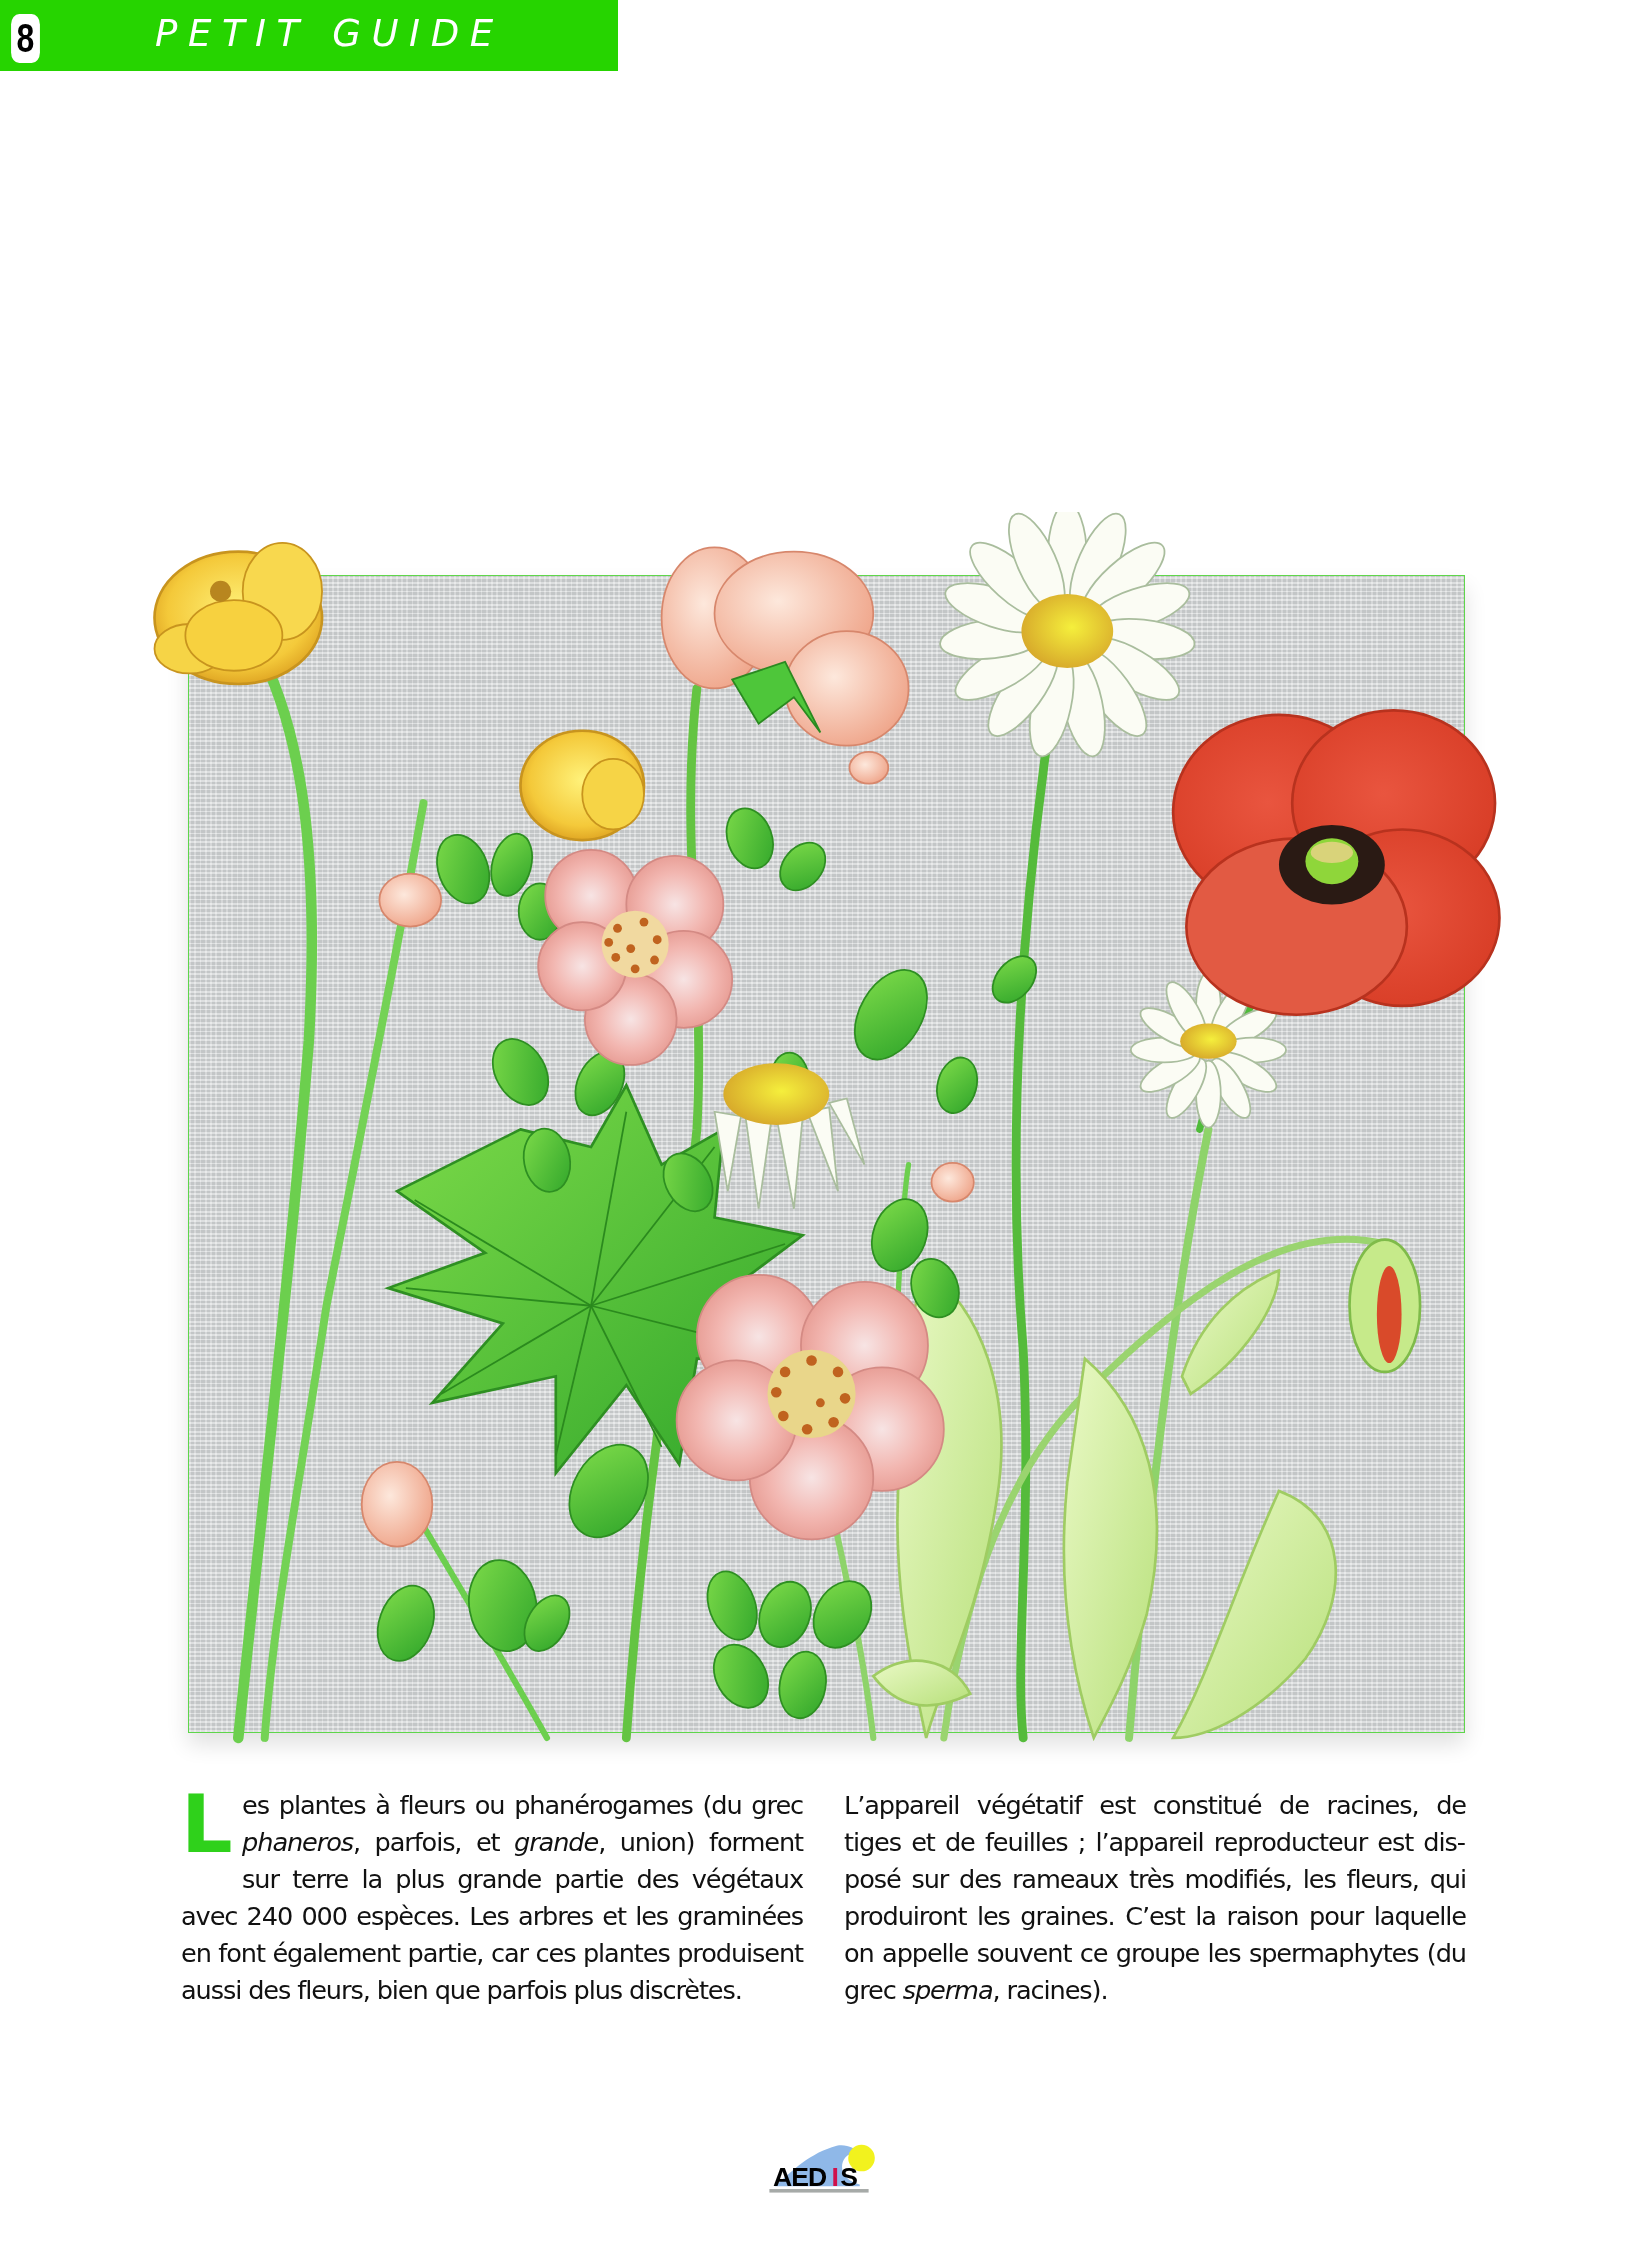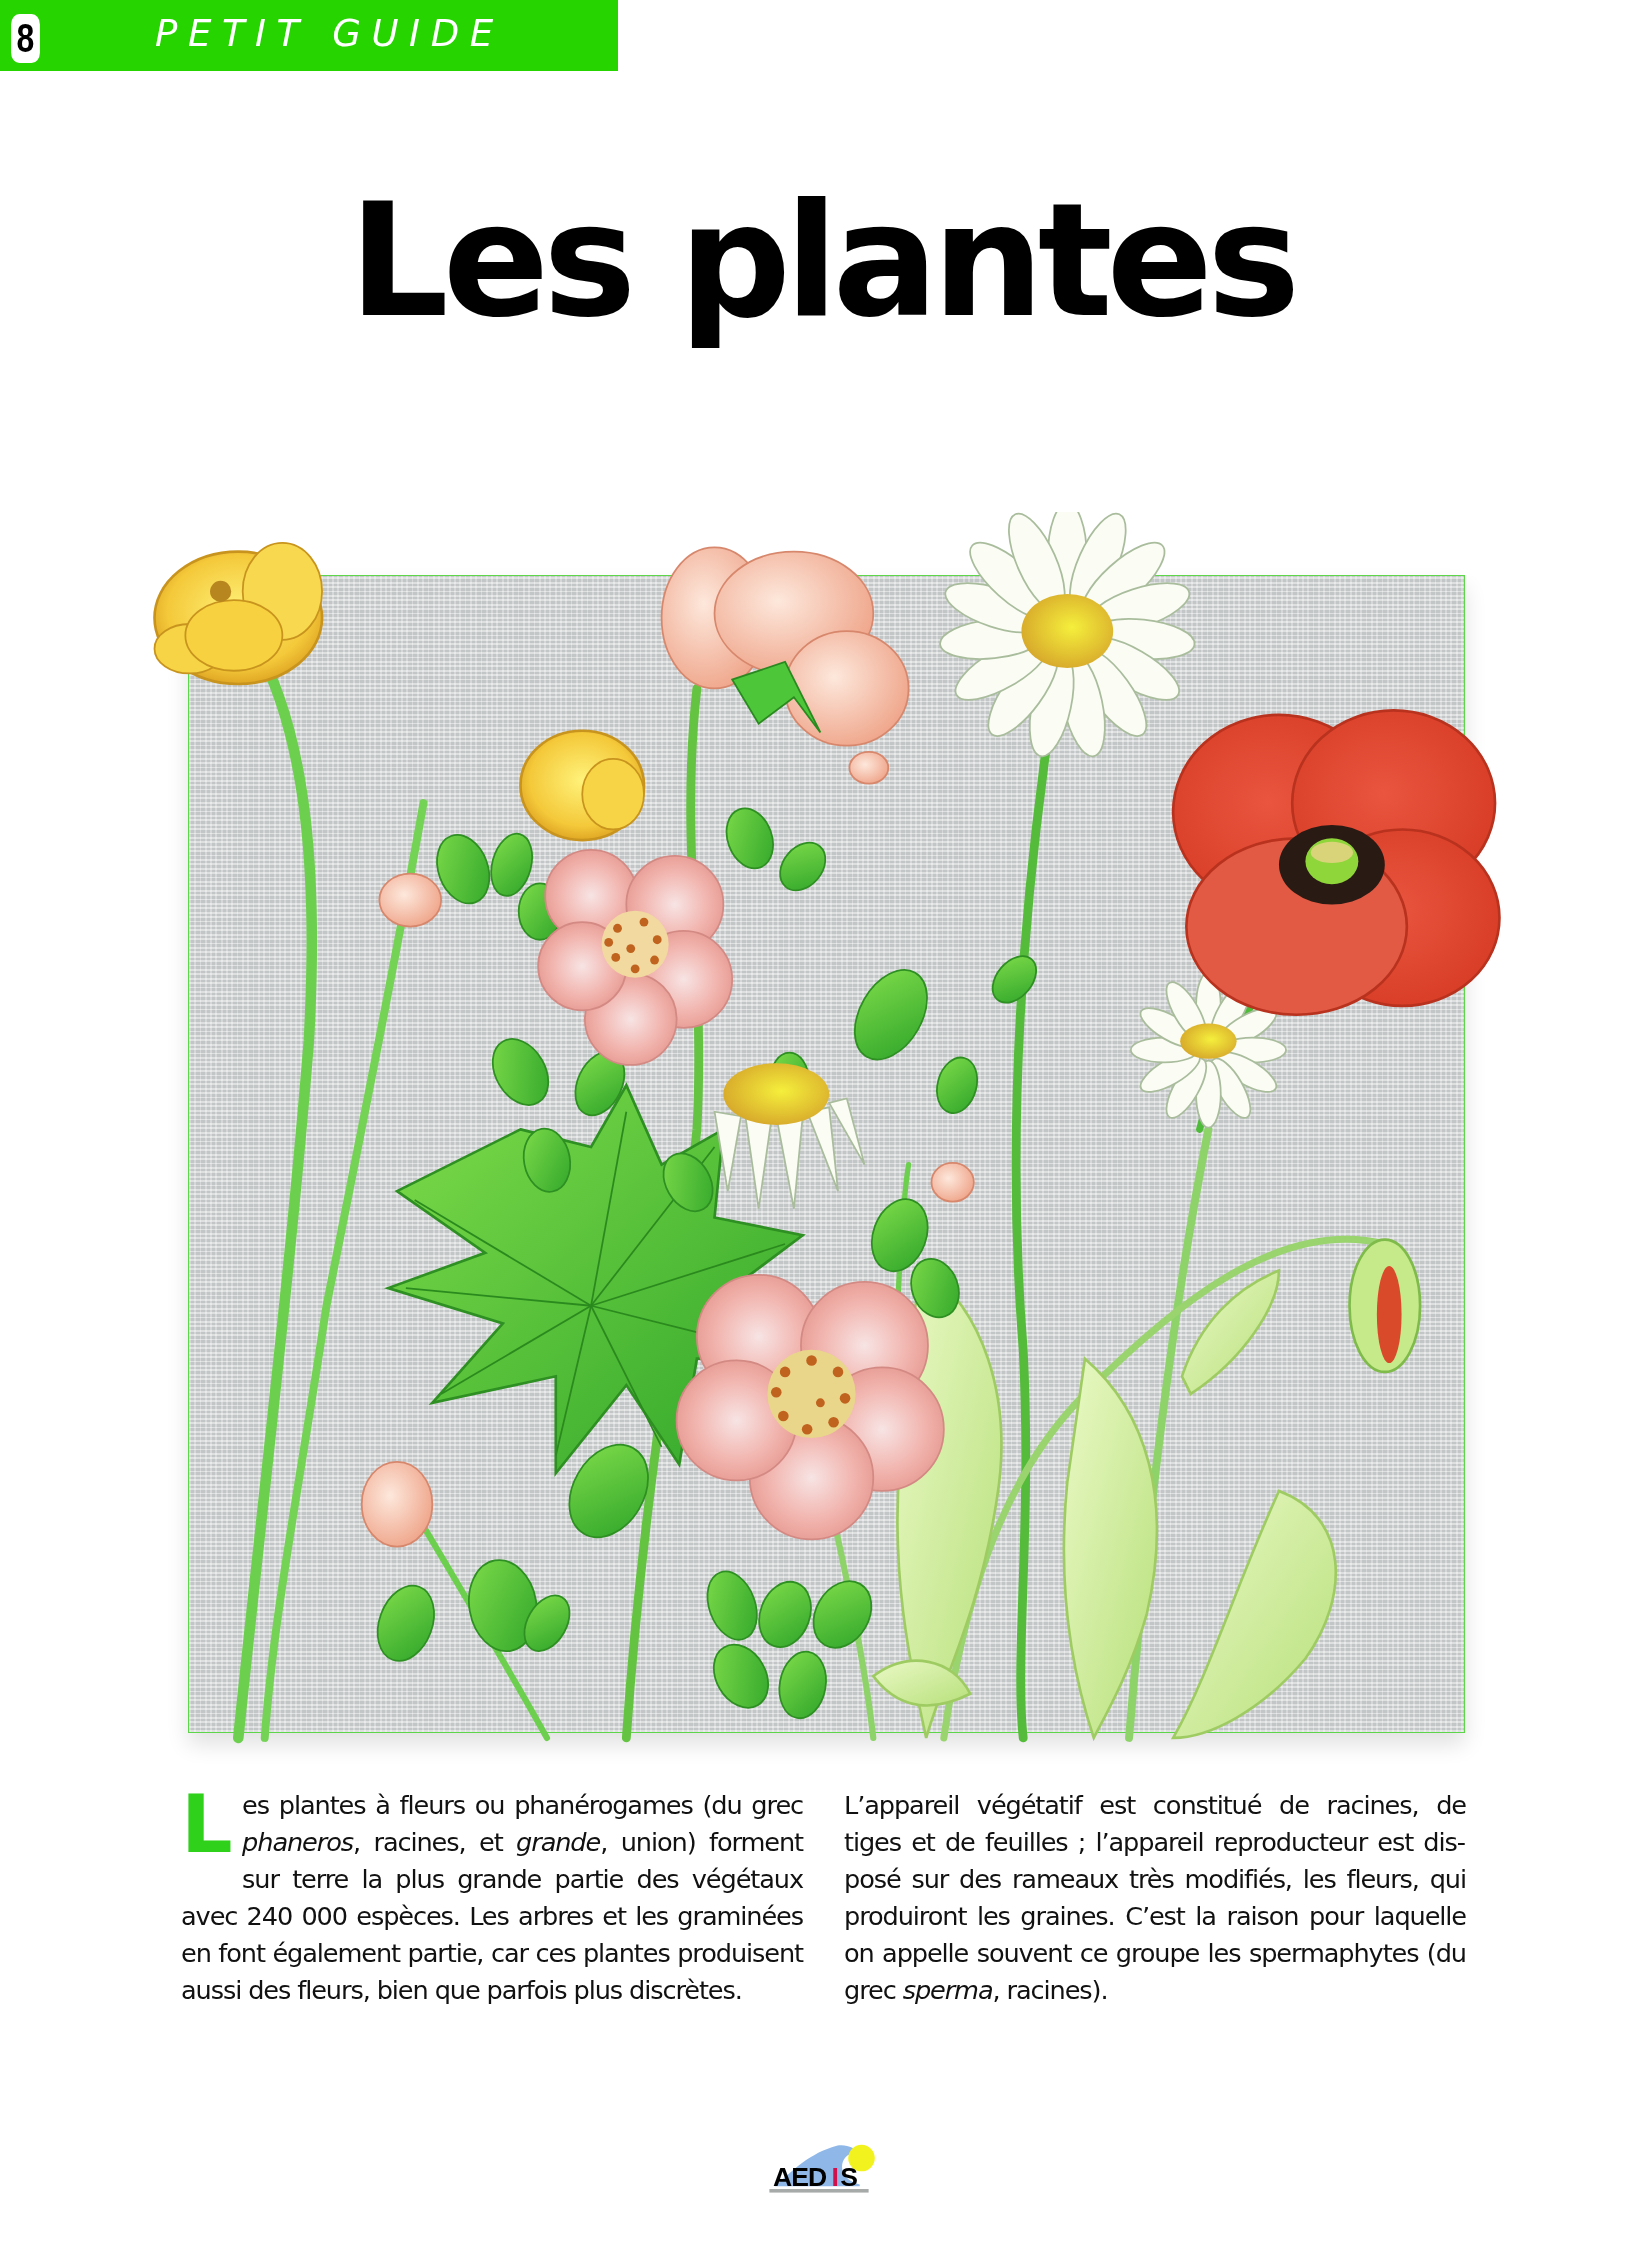--- a/index.html
+++ b/index.html
@@ -48,21 +48,20 @@
 <body>
 
 <div class="banner">
   <div class="badge">
     <span>8</span>
   </div>
   <div class="banner-title">PETIT GUIDE</div>
 </div>
 
 <h1 class="title" style="margin:0;">
-  <span>Les plantes</span>
 </h1>
 
 <div class="frame"></div>
 
 <svg class="art" viewBox="0 0 1600 1440" xmlns="http://www.w3.org/2000/svg">
   <defs>
     <radialGradient id="gYellow" cx="50%" cy="45%" r="60%">
       <stop offset="0%" stop-color="#fff27a"></stop>
         <stop offset="70%" stop-color="#f4c93a"></stop>
         <stop offset="100%" stop-color="#d99a1c"></stop>
@@ -283,21 +282,21 @@
   </g>
 
   <g transform="translate(1420 900)">
     <ellipse cx="0" cy="0" rx="40" ry="75" fill="#c6ea8a" stroke="#7fbb4a" stroke-width="3"></ellipse>
     <ellipse cx="5" cy="10" rx="14" ry="55" fill="#d94a2a"></ellipse>
   </g>
 </svg>
 
 <div class="col col-left">
   <p>
-    <span class="dropcap">L</span><span>es plantes à fleurs ou phanérogames (du grec </span><em>phaneros</em><span>, racines, et </span><em>grande</em><span>, union) forment sur terre la plus grande partie des végétaux avec 240 000 espèces. Les arbres et les graminées en font également partie, car ces plantes produisent aussi des fleurs, bien que parfois plus discrètes.</span>
+    <span class="dropcap">L</span><span>es plantes à fleurs ou phanérogames (du grec </span><em>phaneros</em><span>, parfois, et </span><em>grande</em><span>, union) forment sur terre la plus grande partie des végétaux avec 240 000 espèces. Les arbres et les graminées en font également partie, car ces plantes produisent aussi des fleurs, bien que parfois plus discrètes.</span>
   </p>
 </div>
 
 <div class="col col-right">
   <p>
     <span>L’appareil végétatif est constitué de racines, de tiges et de feuilles ; l’appareil reproducteur est dis­posé sur des rameaux très modifiés, les fleurs, qui produiront les graines. C’est la raison pour laquelle on appelle souvent ce groupe les spermaphytes (du grec </span><em>sperma</em><span>, racines).</span>
   </p>
 </div>
 
 <svg class="logo" viewBox="0 0 140 70" xmlns="http://www.w3.org/2000/svg">

